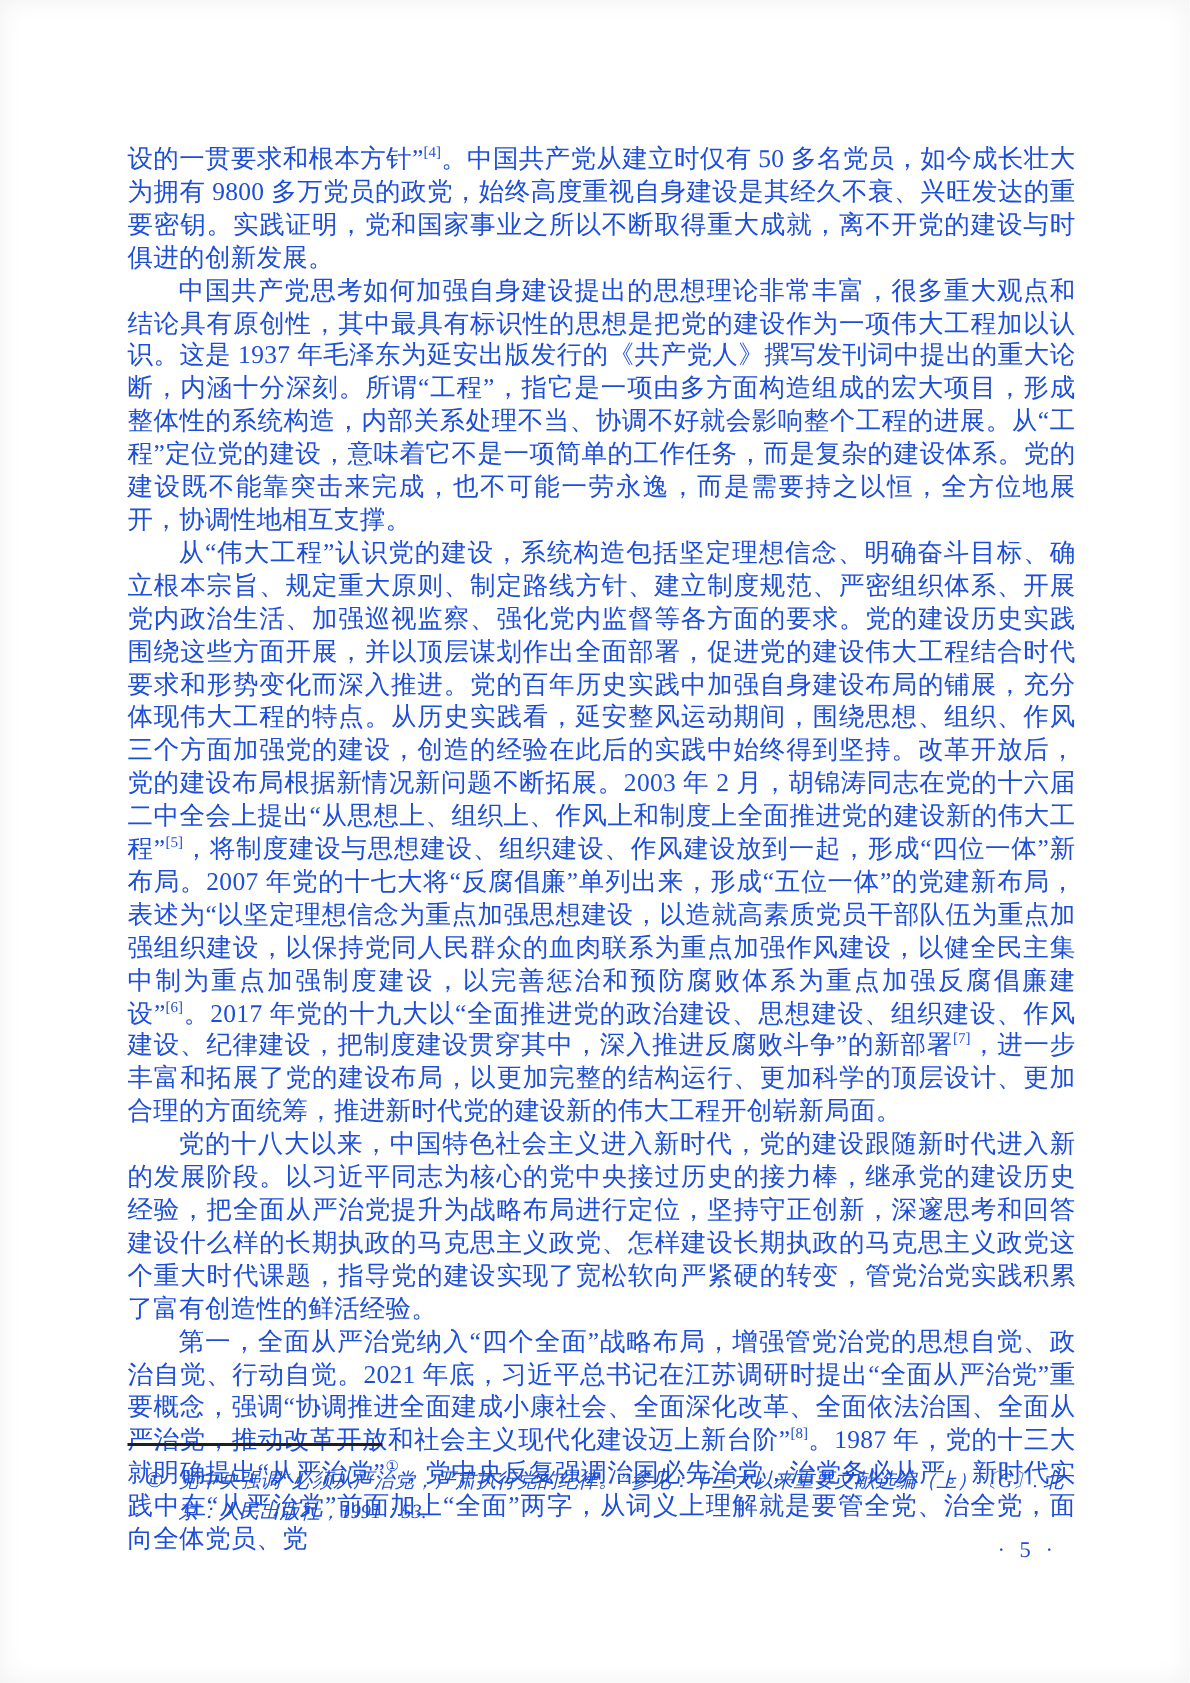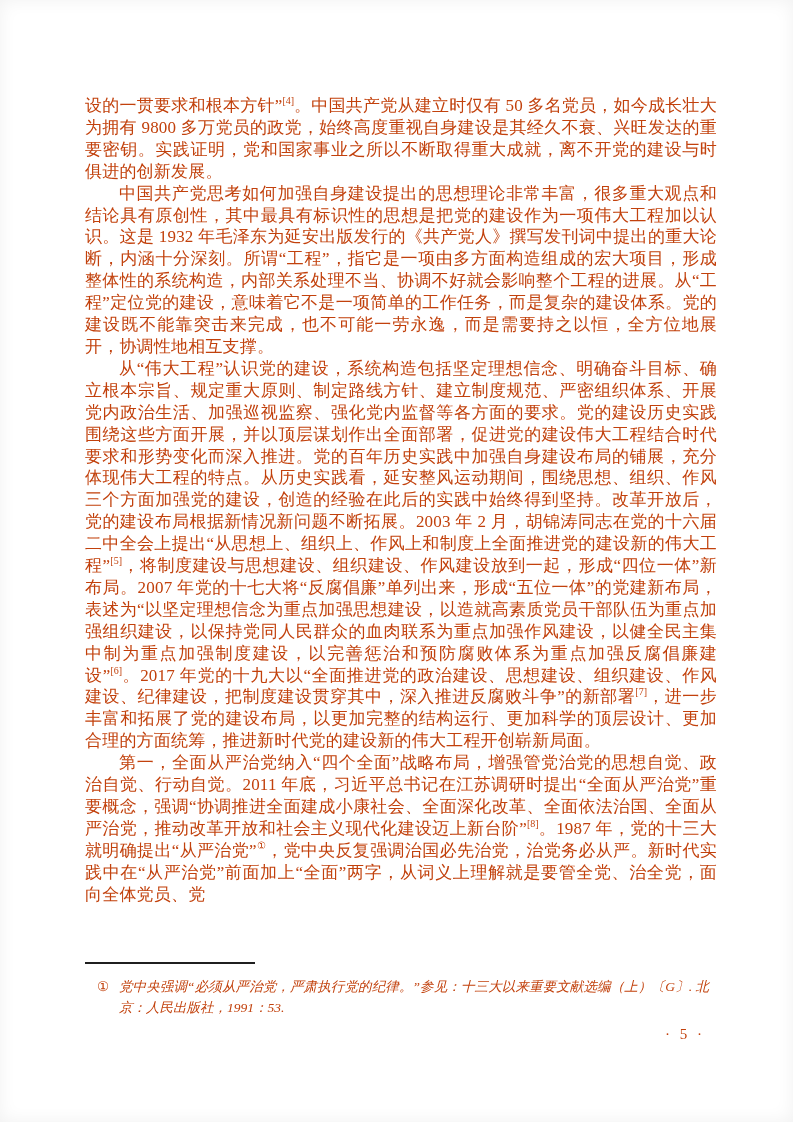--- a/index.html
+++ b/index.html
@@ -5,21 +5,21 @@
   html, body {
     margin: 0;
     padding: 0;
     background: #ffffff;
   }
   .page {
     position: relative;
     width: 793px;
     height: 1122px;
     background: #ffffff;
-    color: #c2410c;
+    color: #1d4ed8;
     font-family: "Liberation Serif", "DejaVu Serif", serif;
     box-shadow: inset 0 0 18px rgba(0,0,0,0.06);
     overflow: hidden;
   }
   .body-text {
     position: absolute;
     left: 85px;
     top: 95px;
     width: 632px;
     font-size: 17px;
@@ -74,23 +74,24 @@
     font-size: 15px;
     letter-spacing: 3px;
   }
 </style>
 </head>
 <body>
 
 <div class="page">
   <div class="body-text" id="paragraphs-container">
       <p class="no-indent"><span>设的一贯要求和根本方针”</span><sup>[4]</sup><span>。中国共产党从建立时仅有 50 多名党员，如今成长壮大为拥有 9800 多万党员的政党，始终高度重视自身建设是其经久不衰、兴旺发达的重要密钥。实践证明，党和国家事业之所以不断取得重大成就，离不开党的建设与时俱进的创新发展。</span></p>
-      <p><span>中国共产党思考如何加强自身建设提出的思想理论非常丰富，很多重大观点和结论具有原创性，其中最具有标识性的思想是把党的建设作为一项伟大工程加以认识。这是 1932 年毛泽东为延安出版发行的《共产党人》撰写发刊词中提出的重大论断，内涵十分深刻。所谓“工程”，指它是一项由多方面构造组成的宏大项目，形成整体性的系统构造，内部关系处理不当、协调不好就会影响整个工程的进展。从“工程”定位党的建设，意味着它不是一项简单的工作任务，而是复杂的建设体系。党的建设既不能靠突击来完成，也不可能一劳永逸，而是需要持之以恒，全方位地展开，协调性地相互支撑。</span></p>
+      <p><span>中国共产党思考如何加强自身建设提出的思想理论非常丰富，很多重大观点和结论具有原创性，其中最具有标识性的思想是把党的建设作为一项伟大工程加以认识。这是 1937 年毛泽东为延安出版发行的《共产党人》撰写发刊词中提出的重大论断，内涵十分深刻。所谓“工程”，指它是一项由多方面构造组成的宏大项目，形成整体性的系统构造，内部关系处理不当、协调不好就会影响整个工程的进展。从“工程”定位党的建设，意味着它不是一项简单的工作任务，而是复杂的建设体系。党的建设既不能靠突击来完成，也不可能一劳永逸，而是需要持之以恒，全方位地展开，协调性地相互支撑。</span></p>
       <p><span>从“伟大工程”认识党的建设，系统构造包括坚定理想信念、明确奋斗目标、确立根本宗旨、规定重大原则、制定路线方针、建立制度规范、严密组织体系、开展党内政治生活、加强巡视监察、强化党内监督等各方面的要求。党的建设历史实践围绕这些方面开展，并以顶层谋划作出全面部署，促进党的建设伟大工程结合时代要求和形势变化而深入推进。党的百年历史实践中加强自身建设布局的铺展，充分体现伟大工程的特点。从历史实践看，延安整风运动期间，围绕思想、组织、作风三个方面加强党的建设，创造的经验在此后的实践中始终得到坚持。改革开放后，党的建设布局根据新情况新问题不断拓展。2003 年 2 月，胡锦涛同志在党的十六届二中全会上提出“从思想上、组织上、作风上和制度上全面推进党的建设新的伟大工程”</span><sup>[5]</sup><span>，将制度建设与思想建设、组织建设、作风建设放到一起，形成“四位一体”新布局。2007 年党的十七大将“反腐倡廉”单列出来，形成“五位一体”的党建新布局，表述为“以坚定理想信念为重点加强思想建设，以造就高素质党员干部队伍为重点加强组织建设，以保持党同人民群众的血肉联系为重点加强作风建设，以健全民主集中制为重点加强制度建设，以完善惩治和预防腐败体系为重点加强反腐倡廉建设”</span><sup>[6]</sup><span>。2017 年党的十九大以“全面推进党的政治建设、思想建设、组织建设、作风建设、纪律建设，把制度建设贯穿其中，深入推进反腐败斗争”的新部署</span><sup>[7]</sup><span>，进一步丰富和拓展了党的建设布局，以更加完整的结构运行、更加科学的顶层设计、更加合理的方面统筹，推进新时代党的建设新的伟大工程开创崭新局面。</span></p>
-      <p><span>第一，全面从严治党纳入“四个全面”战略布局，增强管党治党的思想自觉、政治自觉、行动自觉。2011 年底，习近平总书记在江苏调研时提出“全面从严治党”重要概念，强调“协调推进全面建成小康社会、全面深化改革、全面依法治国、全面从严治党，推动改革开放和社会主义现代化建设迈上新台阶”</span><sup>[8]</sup><span>。1987 年，党的十三大就明确提出“从严治党”</span><sup>①</sup><span>，党中央反复强调治国必先治党，治党务必从严。新时代实践中在“从严治党”前面加上“全面”两字，从词义上理解就是要管全党、治全党，面向全体党员、党</span></p>
+      <p><span>党的十八大以来，中国特色社会主义进入新时代，党的建设跟随新时代进入新的发展阶段。以习近平同志为核心的党中央接过历史的接力棒，继承党的建设历史经验，把全面从严治党提升为战略布局进行定位，坚持守正创新，深邃思考和回答建设什么样的长期执政的马克思主义政党、怎样建设长期执政的马克思主义政党这个重大时代课题，指导党的建设实现了宽松软向严紧硬的转变，管党治党实践积累了富有创造性的鲜活经验。</span></p>
+      <p><span>第一，全面从严治党纳入“四个全面”战略布局，增强管党治党的思想自觉、政治自觉、行动自觉。2021 年底，习近平总书记在江苏调研时提出“全面从严治党”重要概念，强调“协调推进全面建成小康社会、全面深化改革、全面依法治国、全面从严治党，推动改革开放和社会主义现代化建设迈上新台阶”</span><sup>[8]</sup><span>。1987 年，党的十三大就明确提出“从严治党”</span><sup>①</sup><span>，党中央反复强调治国必先治党，治党务必从严。新时代实践中在“从严治党”前面加上“全面”两字，从词义上理解就是要管全党、治全党，面向全体党员、党</span></p>
     </div>
   <div class="footnote-separator"></div>
   <div class="footnote">
     <span class="fn-marker">①</span>
     <span class="fn-text">党中央强调“必须从严治党，严肃执行党的纪律。”参见：十三大以来重要文献选编（上）〔G〕. 北京：人民出版社，1991：53.</span>
   </div>
   <div class="page-number">· 5 ·</div>
 </div>
 
 </body></html>

